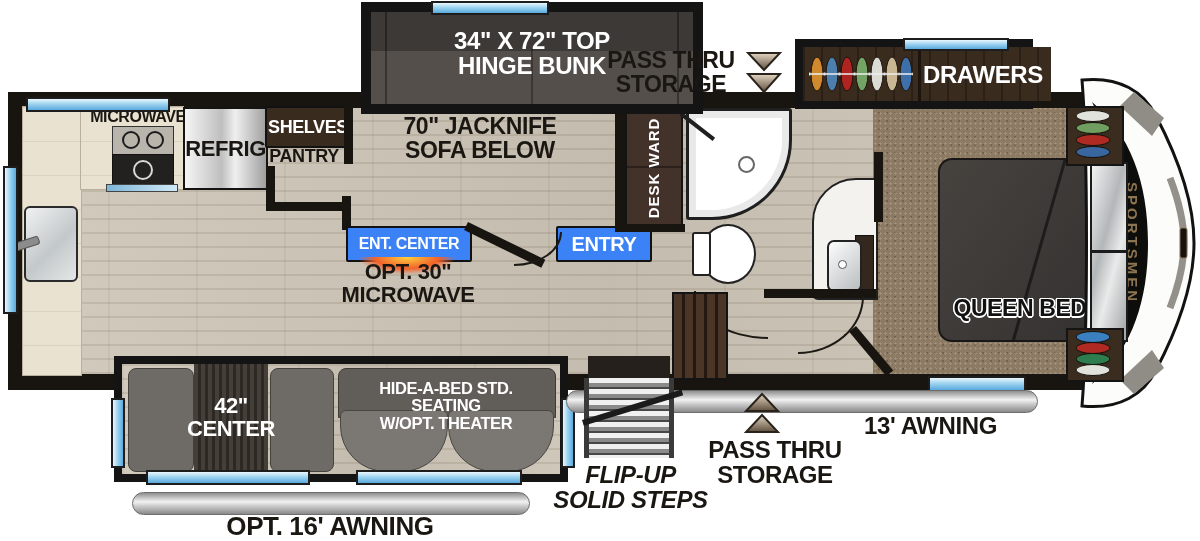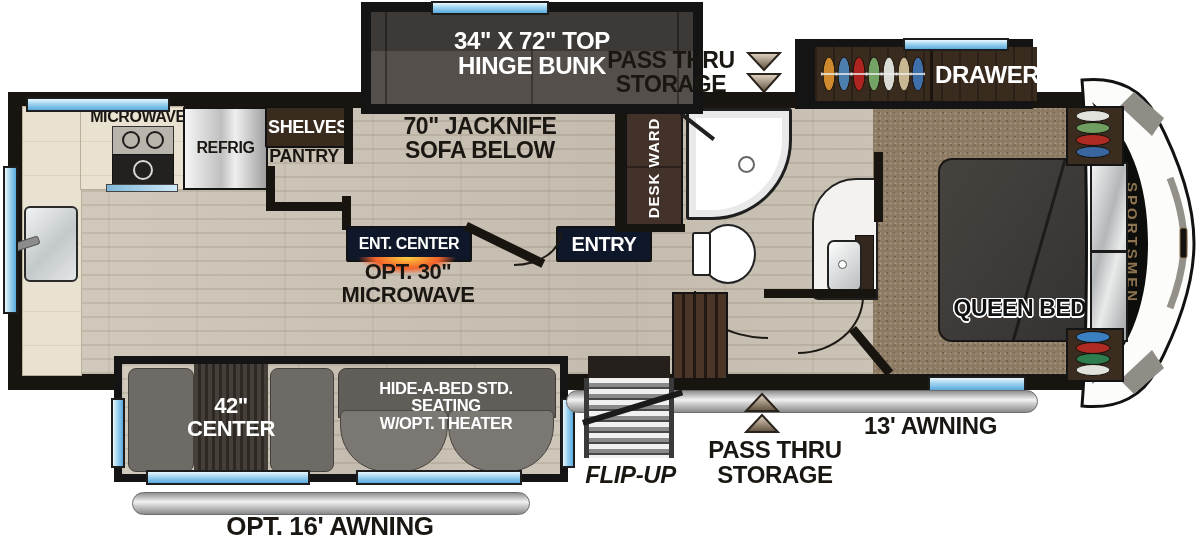--- a/index.html
+++ b/index.html
@@ -2,21 +2,21 @@
 <html><head>
 <meta charset="utf-8">
 <style>
   html,body{margin:0;padding:0;background:#fff;}
   #canvas{position:relative;width:1200px;height:541px;background:#ffffff;overflow:hidden;
           font-family:"Liberation Sans", sans-serif;}
   .abs{position:absolute;}
   .wall{position:absolute;background:#18140f;}
   .lbl{position:absolute;font-weight:700;color:#1a1713;text-align:center;line-height:1.05;letter-spacing:-0.4px;white-space:nowrap;}
   .lblw{color:#ffffff;}
-  .darkbox{position:absolute;background:#0f172a;border:2px solid #121212;display:flex;align-items:center;justify-content:center;border-radius:2px;}
+  .darkbox{position:absolute;background:#3b82f6;border:2px solid #121212;display:flex;align-items:center;justify-content:center;border-radius:2px;}
   .win{position:absolute;background:linear-gradient(180deg,#eaf7fd 0%,#9fd4f0 45%,#5aa9dd 100%);border:2px solid #1d1d1d;}
   .winv{position:absolute;background:linear-gradient(90deg,#eaf7fd 0%,#9fd4f0 45%,#5aa9dd 100%);border:2px solid #1d1d1d;}
   .tube{position:absolute;height:21px;border-radius:12px;border:1px solid #6d6d6d;
         background:linear-gradient(180deg,#8f8f8f 0%,#f2f2f2 42%,#cfcfcf 60%,#8a8a8a 100%);}
   .floorwood{background-color:#cbc4b6;
      background-image:repeating-linear-gradient(180deg, rgba(96,80,62,.14) 0 2px, rgba(0,0,0,0) 2px 14px),
                       repeating-linear-gradient(90deg, rgba(0,0,0,.045) 0 2px, rgba(0,0,0,0) 2px 88px),
                       linear-gradient(90deg,#d2cbbd,#c4bcae 55%,#cfc8ba);}
   .counter{position:absolute;background:#e9e2d1;
      background-image:repeating-linear-gradient(180deg, rgba(120,100,70,.12) 0 1px, rgba(0,0,0,0) 1px 34px);
@@ -46,21 +46,21 @@
   <div class="abs" style="left:24px;top:206px;width:50px;height:72px;background:linear-gradient(135deg,#f0f2f2,#c3c8ca 55%,#e4e7e7);border:2px solid #2a2a2a;border-radius:6px;"></div>
   <div class="abs" style="left:8px;top:240px;width:30px;height:7px;background:#8c8c8c;border:1px solid #555;transform:rotate(-18deg);border-radius:3px;"></div>
   <div class="lbl" style="left:88px;top:109px;width:100px;font-size:16px;">MICROWAVE</div>
   <div class="abs" style="left:112px;top:126px;width:60px;height:28px;background:#b9b4ac;border:1px solid #333;"></div>
   <div class="abs" style="left:122px;top:131px;width:14px;height:14px;border:2.5px solid #1c1c1c;border-radius:50%;"></div>
   <div class="abs" style="left:146px;top:131px;width:14px;height:14px;border:2.5px solid #1c1c1c;border-radius:50%;"></div>
   <div class="abs" style="left:112px;top:154px;width:60px;height:30px;background:#23211f;border:1px solid #111;"></div>
   <div class="abs" style="left:133px;top:160px;width:16px;height:16px;border:2.5px solid #d8d8d8;border-radius:50%;"></div>
   <div class="abs" style="left:106px;top:184px;width:70px;height:6px;background:linear-gradient(90deg,#7fb7d9,#cfe9f7);border:1px solid #444;"></div>
   <div class="abs" style="left:183px;top:107px;width:81px;height:79px;background:linear-gradient(90deg,#f5f5f5,#bfbfbf 45%,#efefef 62%,#9f9f9f);border:2px solid #141414;display:flex;align-items:center;justify-content:center;">
-    <span class="lbl" style="position:static;font-size:16px;">REFRIG</span>
+    <span class="lbl" style="position:static;font-size:22px;">REFRIG</span>
   </div>
   <div class="darkbox" style="left:265px;top:106px;width:82px;height:38px;background:#3a2b1f;">
     <span class="lbl lblw" style="position:static;font-size:18px;">SHELVES</span>
   </div>
   <div class="lbl" style="left:258px;top:147px;width:92px;font-size:18px;">PANTRY</div>
 
   <div class="wall" style="left:344px;top:106px;width:9px;height:58px;"></div>
   <div class="wall" style="left:266px;top:166px;width:9px;height:44px;"></div>
   <div class="wall" style="left:266px;top:202px;width:84px;height:9px;"></div>
   <div class="wall" style="left:342px;top:196px;width:9px;height:34px;"></div>
@@ -120,21 +120,21 @@
       <div class="abs" style="left:160px;top:40%;width:2px;height:60%;background:rgba(0,0,0,.3);"></div>
     </div>
     <div class="lbl lblw" style="left:14px;top:26px;width:314px;font-size:24px;">
       <div>34" X 72" TOP</div>
         <div>HINGE BUNK</div>
     </div>
   </div>
   <div class="win" style="left:431px;top:1px;width:114px;height:10px;"></div>
 
   <div class="abs" style="left:795px;top:39px;width:238px;height:70px;background:#141414;">
-    <div class="abs" style="left:8px;top:8px;width:222px;height:54px;background:#3a2b1f;background-image:repeating-linear-gradient(90deg,rgba(0,0,0,.25) 0 2px,rgba(0,0,0,0) 2px 18px);margin-left:12px;">
+    <div class="abs" style="left:8px;top:8px;width:248px;height:54px;background:#3a2b1f;background-image:repeating-linear-gradient(90deg,rgba(0,0,0,.25) 0 2px,rgba(0,0,0,0) 2px 18px);">
       <div class="seam" style="left:115px;top:0;width:3px;height:100%;background:#1d140d;"></div>
       <svg width="112" height="54" style="position:absolute;left:2px;top:0;">
         <line x1="4" y1="27" x2="108" y2="27" stroke="#cfcfcf" stroke-width="3"></line>
         <ellipse cx="12" cy="27" rx="6" ry="17" fill="#cf8a2e" stroke="#1c1208" stroke-width="1"></ellipse>
         <ellipse cx="27" cy="27" rx="6" ry="17" fill="#4d7fae" stroke="#1c1208" stroke-width="1"></ellipse>
         <ellipse cx="42" cy="27" rx="6" ry="17" fill="#ad2420" stroke="#1c1208" stroke-width="1"></ellipse>
         <ellipse cx="57" cy="27" rx="6" ry="17" fill="#74a465" stroke="#1c1208" stroke-width="1"></ellipse>
         <ellipse cx="72" cy="27" rx="6" ry="17" fill="#dcdcd6" stroke="#1c1208" stroke-width="1"></ellipse>
         <ellipse cx="87" cy="27" rx="6" ry="17" fill="#c9b794" stroke="#1c1208" stroke-width="1"></ellipse>
         <ellipse cx="101" cy="27" rx="6" ry="17" fill="#3f6fa8" stroke="#1c1208" stroke-width="1"></ellipse>
@@ -192,20 +192,21 @@
   <div class="tube" style="left:566px;top:390px;width:470px;"></div>
   <div class="tube" style="left:132px;top:492px;width:396px;"></div>
   <div class="lbl" style="left:838px;top:413px;width:185px;font-size:24px;">13' AWNING</div>
   <div class="lbl" style="left:170px;top:513px;width:320px;font-size:26px;">OPT. 16' AWNING</div>
 
   <div class="abs" style="left:588px;top:356px;width:82px;height:22px;background:#25201c;"></div>
   <div class="abs" style="left:584px;top:378px;width:90px;height:80px;border-left:5px solid #3a3a3a;border-right:5px solid #3a3a3a;box-sizing:border-box;background:repeating-linear-gradient(180deg,#f0f0f0 0 5px,#8a8a8a 5px 9px,#474747 9px 11px);"></div>
   <div class="abs" style="left:582px;top:420px;width:104px;height:6px;background:#1b1b1b;transform:rotate(-17deg);transform-origin:left top;"></div>
   <div class="lbl" style="left:528px;top:462px;width:205px;font-size:24px;font-style:italic;">
     <div>FLIP-UP</div>
+      <div>SOLID STEPS</div>
   </div>
 
   <svg width="36" height="46" style="position:absolute;left:744px;top:392px;">
     <defs>
         <linearGradient id="ag2" x1="0" y1="0" x2="0" y2="1">
       <stop offset="0" stop-color="#e3d6c2"></stop>
           <stop offset="1" stop-color="#5f4f3e"></stop>
         </linearGradient>
       </defs>
     <polygon points="18,2 34,19 2,19" fill="url(#ag2)" stroke="#2a231c" stroke-width="2"></polygon>

